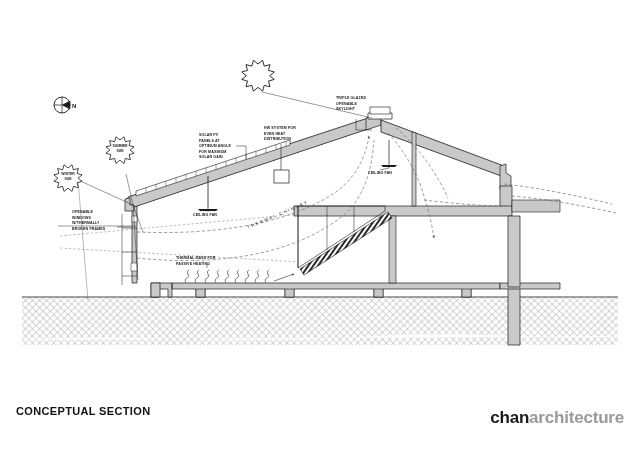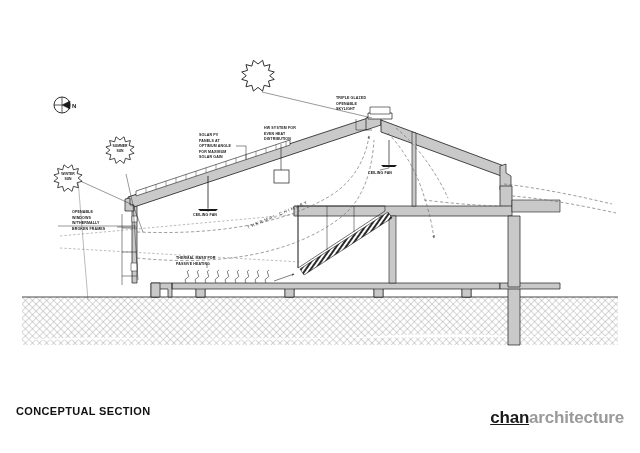--- a/index.html
+++ b/index.html
@@ -42,21 +42,20 @@
     right: 16px;
     top: 409px;
     font-size: 17px;
     letter-spacing: -0.2px;
     white-space: nowrap;
     line-height: 1;
   }
   .logo .logo-bold {
     font-weight: bold;
     color: #1a1a1a;
-    text-decoration: underline;
   }
   .logo .logo-light {
     font-weight: bold;
     color: #9a9a9a;
   }
   svg text {
     font-family: "Liberation Sans", sans-serif;
     fill: #1a1a1a;
   }
   .lbl {

